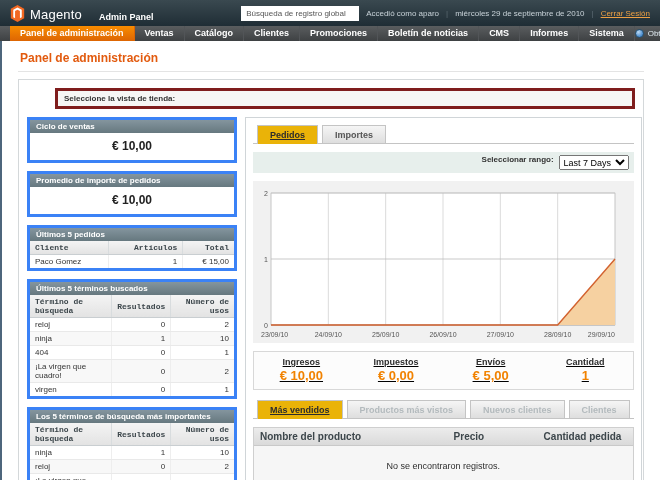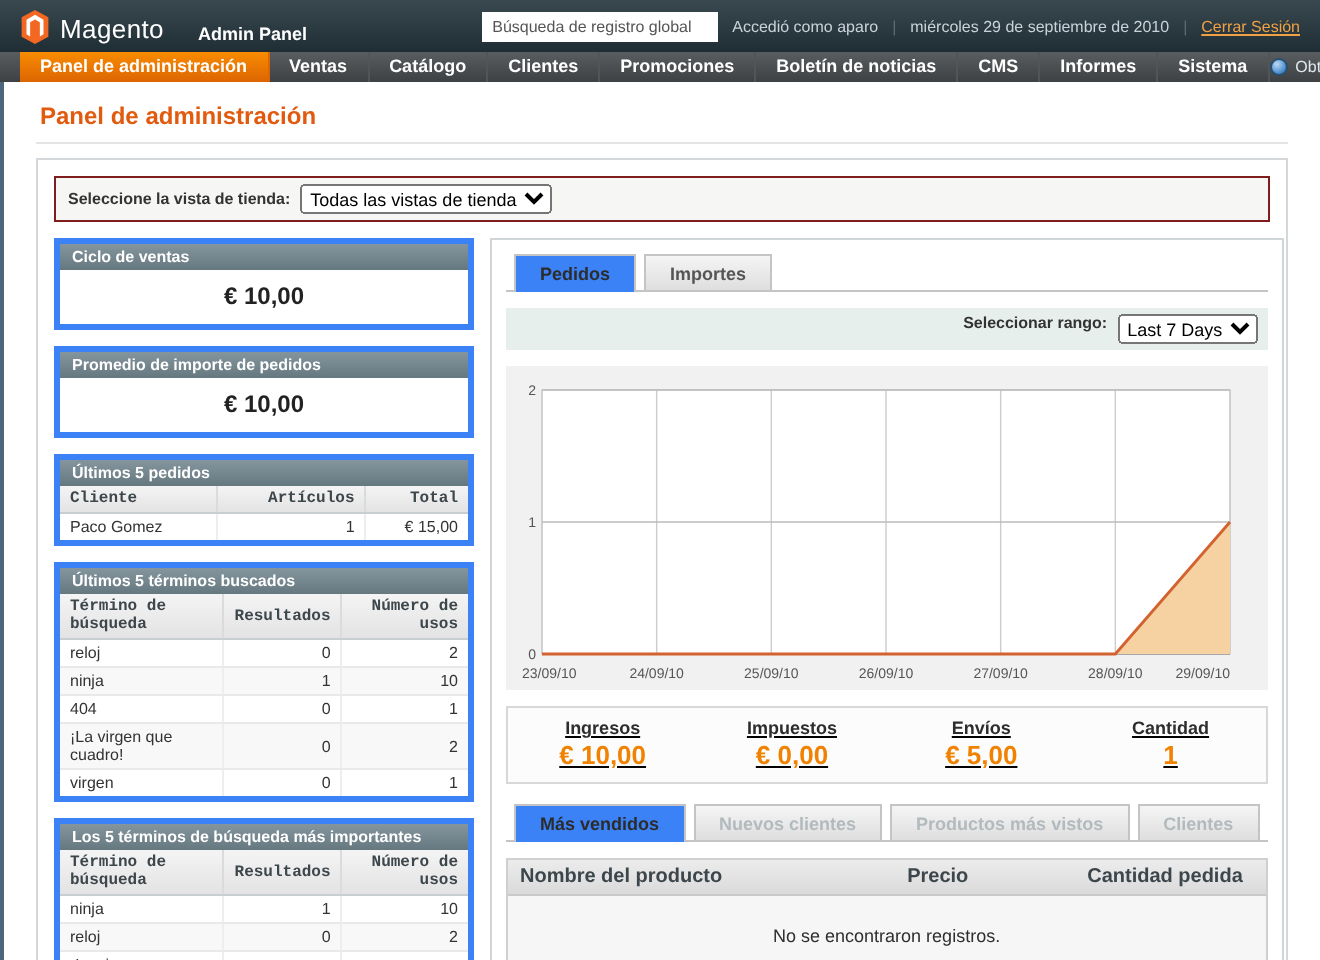--- a/index.html
+++ b/index.html
@@ -24,21 +24,21 @@
   .mainnav li { color:#fff; font-size:9px; font-weight:bold; line-height:15px; padding:0 10px; border-right:1px solid #525558; cursor:pointer; white-space:nowrap; }
   .mainnav li.active { background:linear-gradient(#f88c00,#dd6503); border-right-color:#dd6503; }
   .nav-help { margin-left:auto; display:flex; align-items:center; gap:4px; padding-right:10px; color:#dfe9ef; font-size:8px; cursor:pointer; white-space:nowrap; }
   .help-icon { width:9px; height:9px; border-radius:50%; background:radial-gradient(circle at 35% 30%, #bcd9f2, #4e8fd0 65%, #2f6aa8); display:inline-block; border:1px solid #27506e; }
 
   
   .page-body { flex:1; border-left:2px solid #4d667c; background:#fff; overflow:hidden; padding:7px 16px 0 16px; }
   .page-title { color:#e25a0e; font-size:12px; font-weight:bold; padding:3px 2px 6px 2px; border-bottom:1px solid #e4e4e4; }
 
   .dashboard { margin-top:7px; border:1px solid #d4d8da; padding:8px; }
-  .storebar { background:#f6f6f5; border:1px solid #7f1d1d; padding:3px 6px; display:flex; align-items:center; gap:5px; font-size:8px; }
+  .storebar { background:#f6f6f5; border:3px solid #7f1d1d; padding:3px 6px; display:flex; align-items:center; gap:5px; font-size:8px;margin-left:28px; }
   .storebar label { font-weight:bold; color:#333; }
   select { font-size:9px; font-family:"Liberation Sans",sans-serif; height:15px; }
 
   .cols { display:flex; gap:8px; margin-top:8px; }
   .leftcol { width:210px; flex:0 0 210px; }
   .rightcol { flex:1; border:1px solid #d0d5d8; padding:7px; }
 
   
   .panel { border:3px solid #3b82f6; margin-bottom:8px; background:#fff; }
   .panel-head { background:linear-gradient(#84959e,#66787f); color:#fff; font-size:8px; font-weight:bold; padding:2px 6px; }
@@ -47,21 +47,21 @@
   .ltable th { background:linear-gradient(#f4f4f4,#e3e3e3); font-size:8px; font-weight:bold; color:#3c464b; text-align:left; padding:2px 5px; border-bottom:1px solid #c9ced1; border-right:1px solid #d8dcde;font-family:Liberation Mono, monospace; }
   .ltable th.num, .ltable td.num { text-align:right; }
   .ltable th:last-child, .ltable td:last-child { border-right:none; }
   .ltable td { font-size:8px; color:#333; padding:2px 5px; border-bottom:1px solid #e9e9e9; border-right:1px solid #eee; }
   .ltable tr:nth-child(even) td { background:#f8f8f8; }
   .ltable tr:last-child td { border-bottom:none; }
 
   
   .tabs-row { display:flex; border-bottom:1px solid #c4c4c4; padding-left:4px; align-items:flex-end; }
   .tab { font-size:9px; font-weight:bold; color:#555; padding:4px 12px 3px; margin-right:4px; background:linear-gradient(#f5f5f5,#dedede); border:1px solid #c4c4c4; border-bottom:none; position:relative; top:0; cursor:pointer; white-space:nowrap; }
-  .tab.active { background:#3b82f6; color:#2c2c2c; padding-bottom:4px; margin-bottom:-1px; }
+  .tab.active { background:#eab308; color:#2c2c2c; padding-bottom:4px; margin-bottom:-1px;text-decoration:underline; }
   .tab.dim { color:#b3babd; }
 
   .range-bar { background:#e7efec; margin:8px 0; padding:3px 5px; display:flex; justify-content:flex-end; align-items:flex-start; gap:5px; font-size:8px; font-weight:bold; color:#333; }
 
   .chart-strip { background:#f1f1f1; padding:4px 2px 2px 2px; margin-bottom:8px; }
   .chart-strip svg { display:block; }
   svg text { font-family:"Liberation Sans",sans-serif; }
 
   .stats { border:1px solid #d8d8d8; background:#fcfcfc; display:flex; padding:5px 0 6px; margin-bottom:10px; }
   .stat { flex:1; text-align:center;text-decoration:underline; }
@@ -118,23 +118,20 @@
       <span>Obtener ayuda para esta página</span>
     </a>
   </nav>
 
   <div class="page-body">
     <h1 class="page-title">Panel de administración</h1>
 
     <div class="dashboard">
       <div class="storebar">
         <label>Seleccione la vista de tienda:</label>
-        <select>
-          <option>Todas las vistas de tienda</option>
-        </select>
       </div>
 
       <div class="cols">
 
         <aside class="leftcol">
 
           <div class="panel">
             <div class="panel-head">Ciclo de ventas</div>
             <div class="panel-value">€ 10,00</div>
           </div>
@@ -293,22 +290,22 @@
               <div class="stat-value">€ 5,00</div>
             </div>
             <div class="stat">
               <div class="stat-label">Cantidad</div>
               <div class="stat-value">1</div>
             </div>
           </div>
 
           <div class="tabs-row">
             <div class="tab active">Más vendidos</div>
+            <div class="tab dim">Productos más vistos</div>
             <div class="tab dim">Nuevos clientes</div>
-            <div class="tab dim">Productos más vistos</div>
             <div class="tab dim">Clientes</div>
           </div>
 
           <div class="ptable-wrap">
             <table class="ptable">
               <thead>
                 <tr>
                   <th>Nombre del producto</th>
                   <th class="col-precio">Precio</th>
                   <th class="col-cant">Cantidad pedida</th>

